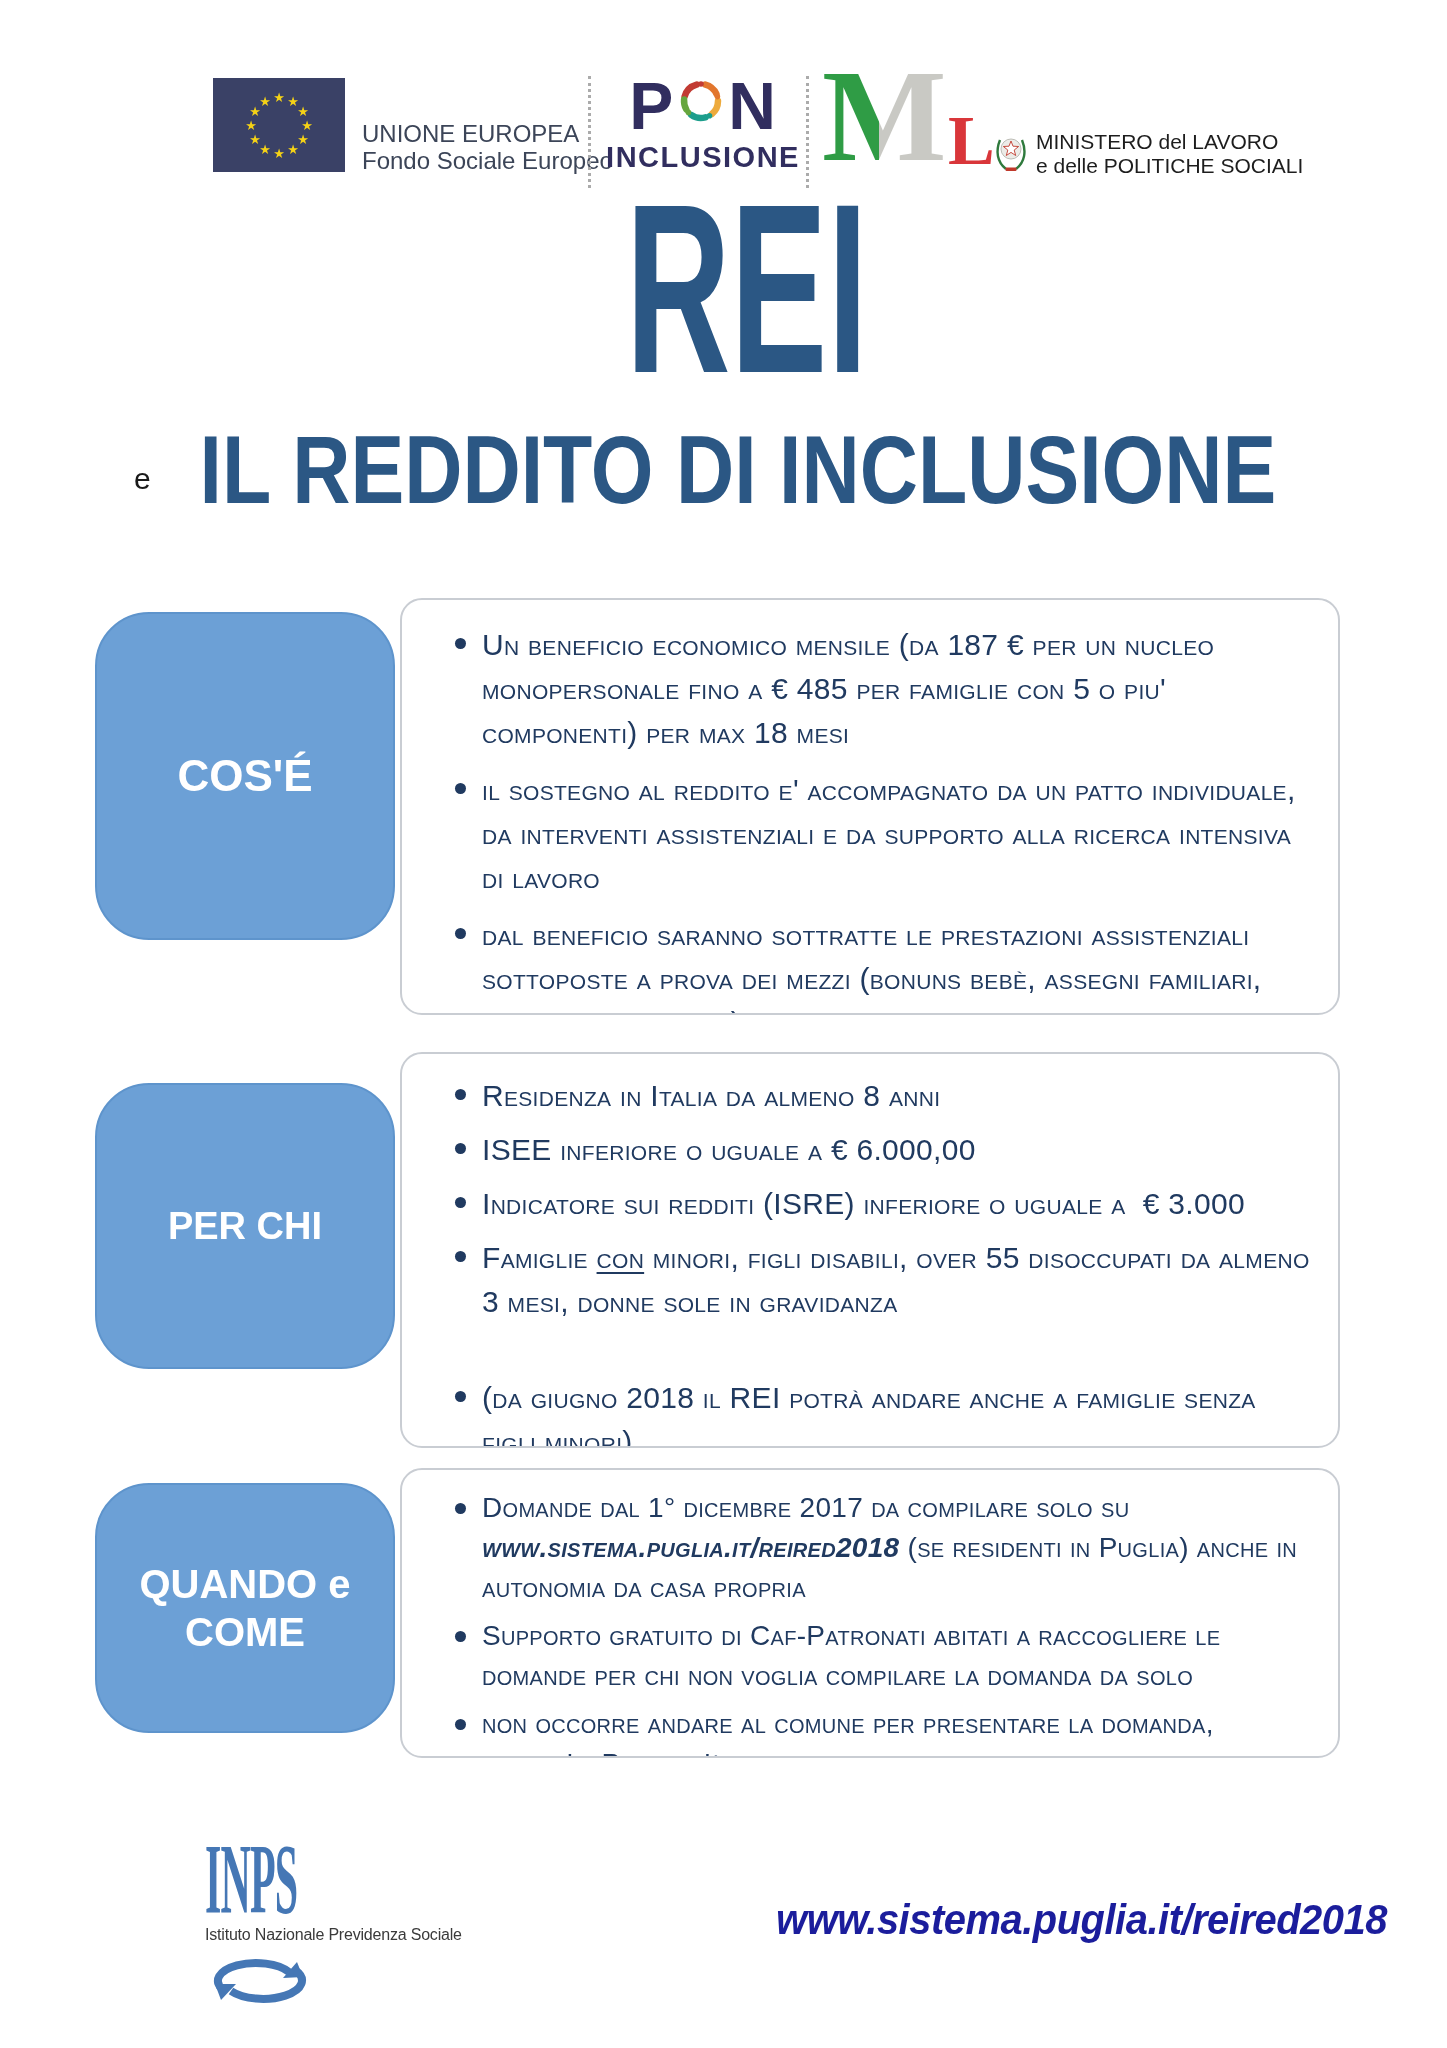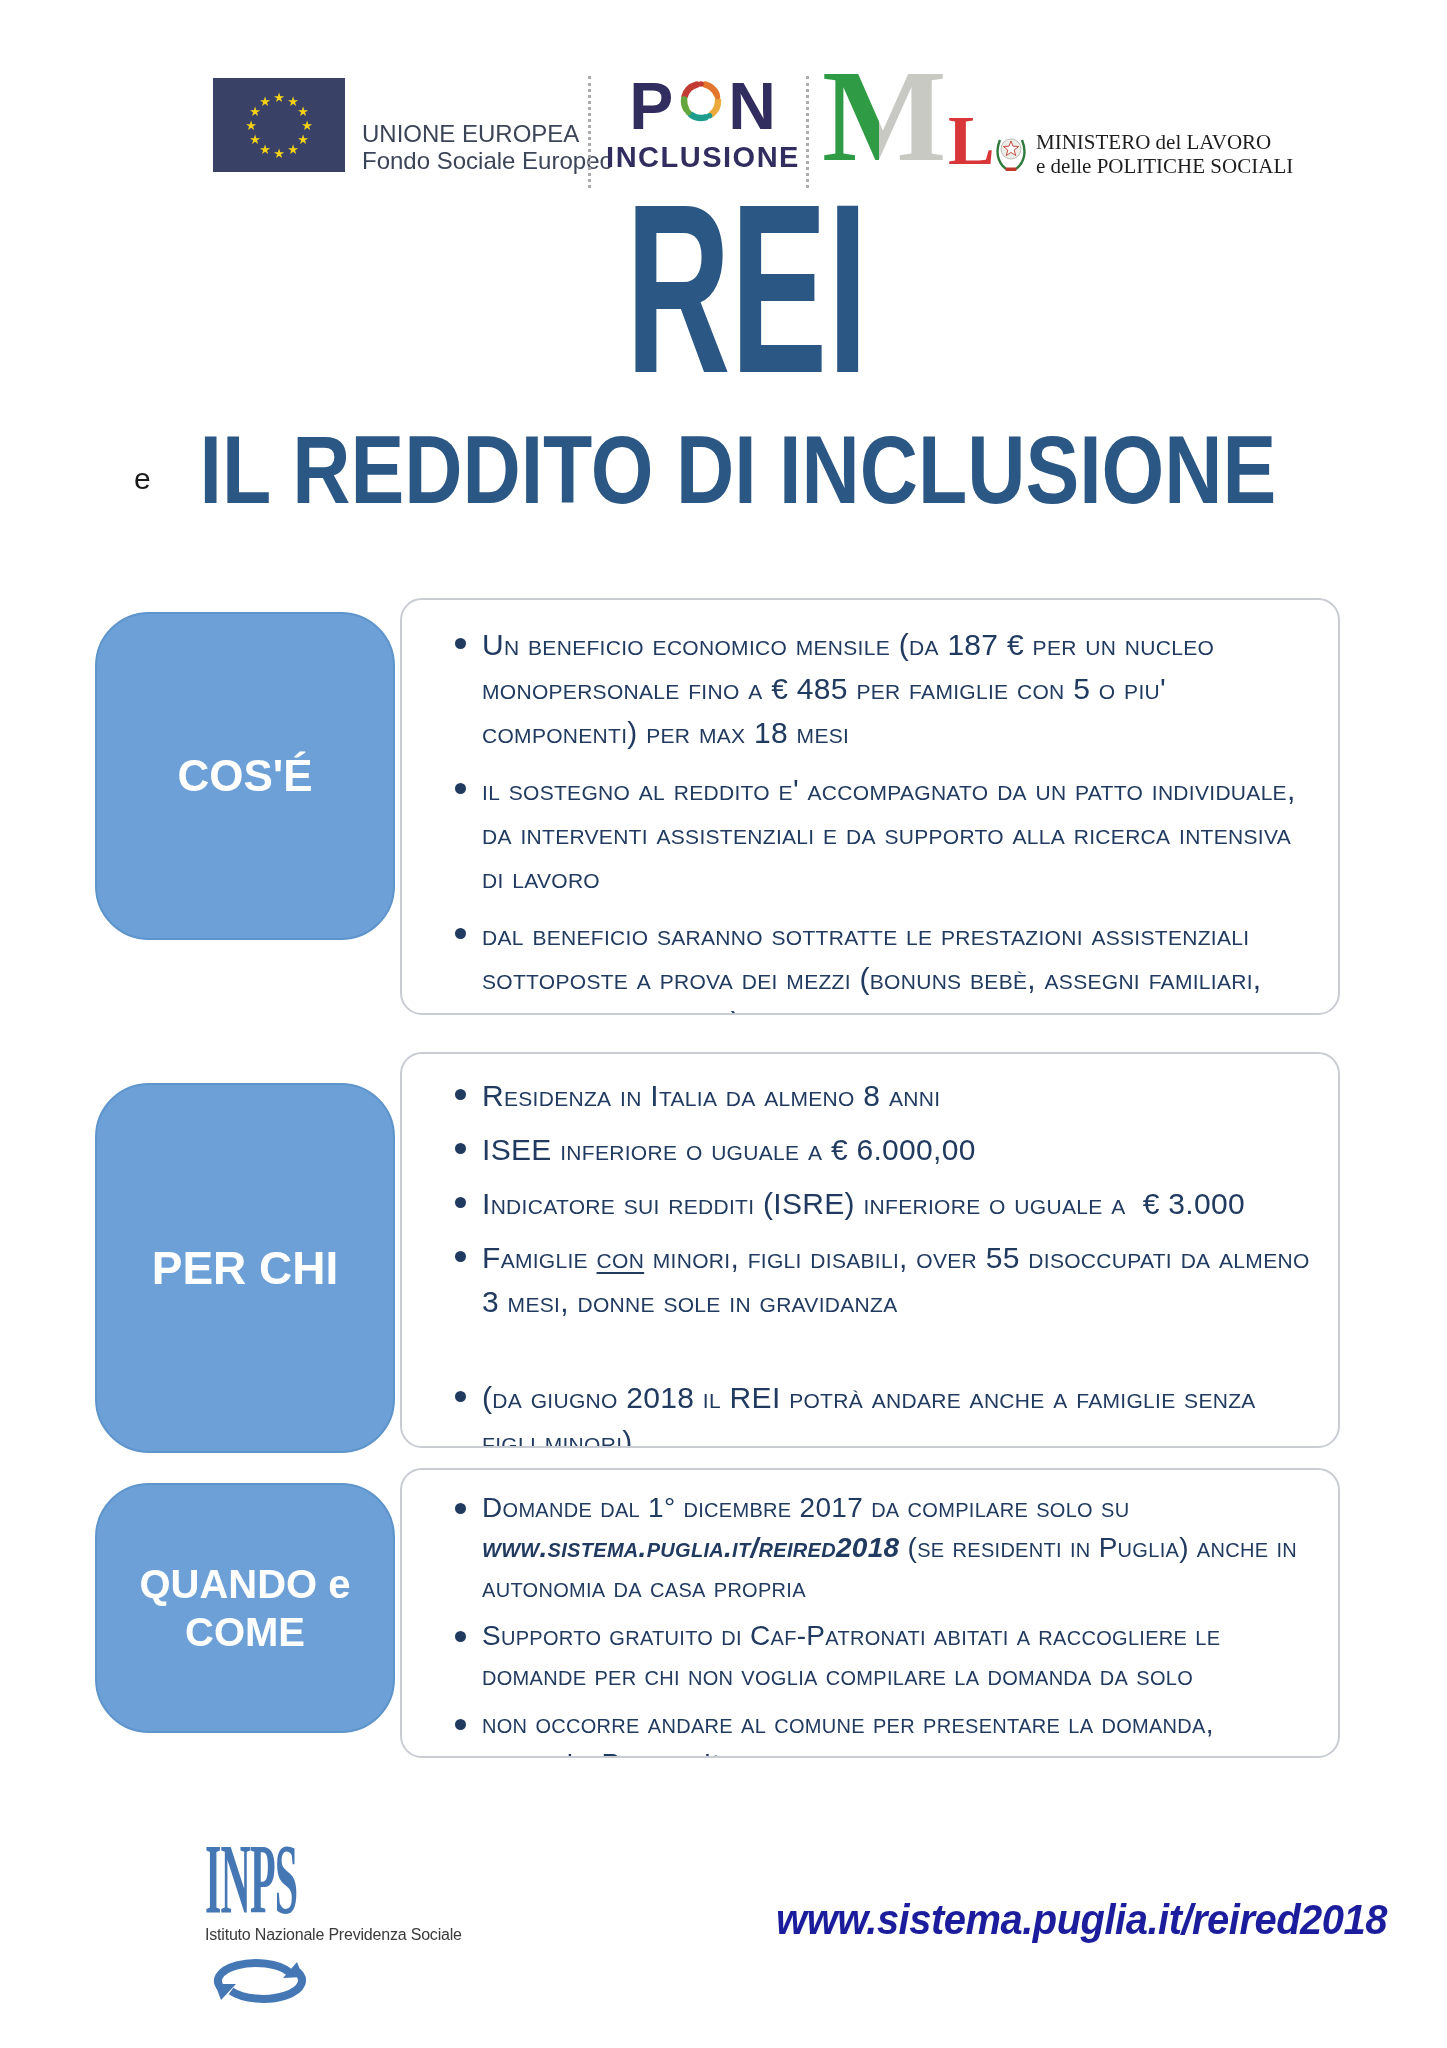--- a/index.html
+++ b/index.html
@@ -21,21 +21,21 @@
   .pon-sub{font-size:29px;font-weight:bold;letter-spacing:1.5px;margin-top:3px;}
   .ml{left:822px;top:66px;width:470px;height:120px;}
   .ml-m{
     position:absolute;left:0;top:-16px;
     font-family:"Liberation Serif", serif;font-weight:bold;font-size:132px;line-height:132px;
     background:linear-gradient(90deg,#2F9C45 0 46%,#C9C9C4 46% 100%);
     -webkit-background-clip:text;background-clip:text;color:transparent;
   }
   .ml-l{position:absolute;left:126px;top:40px;font-family:"Liberation Serif", serif;font-weight:bold;font-size:70px;line-height:70px;color:#D9363A;}
   .ml-emblem{position:absolute;left:172px;top:68px;}
-  .ml-text{position:absolute;left:214px;top:64px;font-family:Liberation Serif, serif;font-size:21px;line-height:24px;color:#1d1d1d;white-space:nowrap;}
+  .ml-text{position:absolute;left:214px;top:64px;font-family:Liberation Sans, sans-serif;font-size:21px;line-height:24px;color:#1d1d1d;white-space:nowrap;}
 
   
   .rei-wrap{left:0;top:190px;width:100%;text-align:center;}
   .rei{display:inline-block;font-size:242px;line-height:196px;font-weight:bold;color:#2B5784;transform:scaleX(0.60);margin-left:46px;}
   .stray-e{left:134px;top:462px;font-size:30px;color:#1a1a1a;}
   .subtitle-wrap{left:0;top:424px;width:100%;text-align:center;}
   .subtitle{display:inline-block;font-size:96px;line-height:92px;font-weight:bold;color:#2B5784;transform:scaleX(0.84);margin-left:28px;white-space:nowrap;}
 
   
   .panel{
@@ -44,21 +44,21 @@
   }
   .panel-1{top:598px;height:417px;}
   .panel-2{top:1052px;height:396px;}
   .panel-3{top:1468px;height:290px;}
   .bluebox{
     left:95px;width:300px;background:#6CA0D6;border:2px solid #5E94CC;border-radius:54px;
     box-sizing:border-box;display:flex;flex-direction:column;align-items:center;justify-content:center;
     color:#ffffff;font-weight:bold;text-align:center;
   }
   .bluebox-1{top:612px;height:328px;font-size:44px;line-height:50px;}
-  .bluebox-2{top:1083px;height:370px;font-size:46px;line-height:52px;}
+  .bluebox-2{top:1083px;height:286px;font-size:38px;line-height:52px;}
   .bluebox-3{top:1483px;height:250px;font-size:40px;line-height:48px;}
 
   ul.bullets{list-style:none;margin:0;padding:10px 20px 0 0;}
   ul.bullets li{
     position:relative;padding-left:80px;color:#203A60;
     font-variant:small-caps;letter-spacing:0.3px;
   }
   ul.bullets li::before{
     content:"";position:absolute;left:53px;top:15px;width:11px;height:11px;border-radius:50%;background:#203A60;
   }

